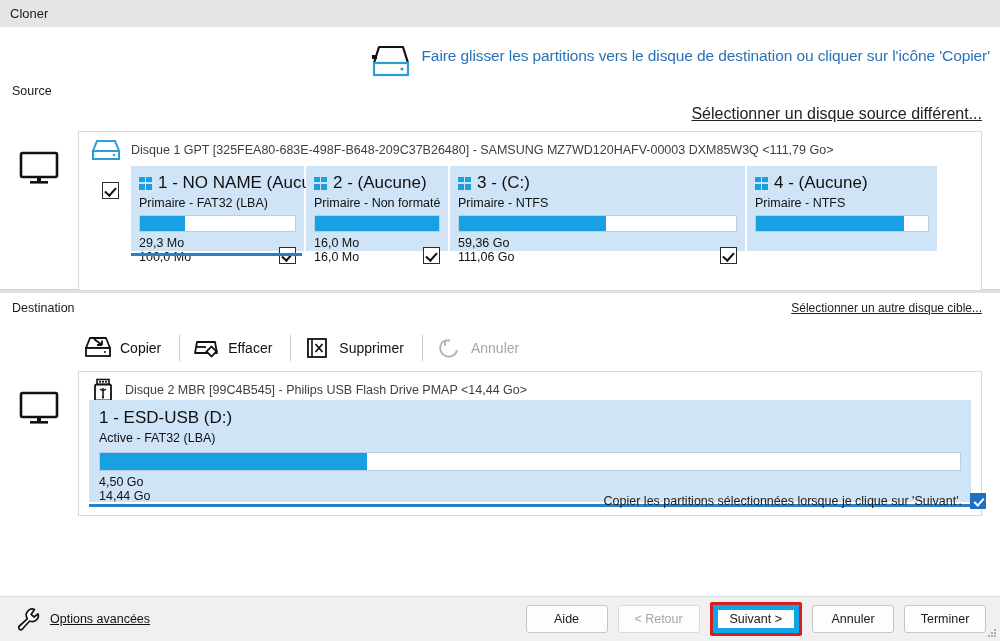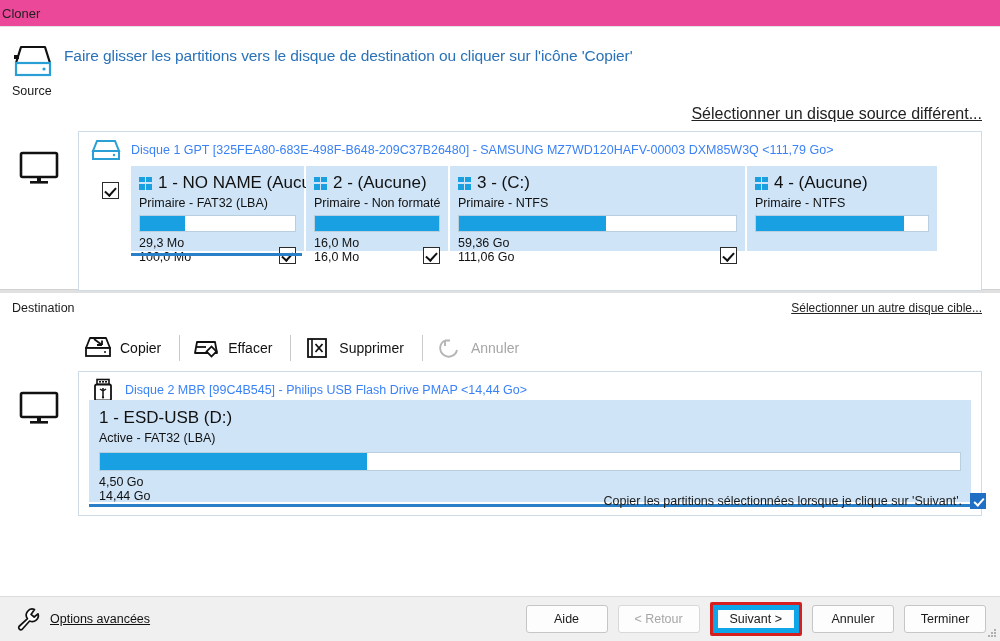--- a/index.html
+++ b/index.html
@@ -13,24 +13,24 @@
     font-size: 12.5px;
     color: #1a1a1a;
     background: #ffffff;
     overflow: hidden;
     position: relative;
   }
 
   
   .titlebar {
     height: 26px;
-    background: #ec4899;
-    display: flex;
-    align-items: center;
-    padding-left: 2px;
+    background: #e5e5e5;
+    display: flex;
+    align-items: center;
+    padding-left: 10px;
     box-sizing: border-box;
   }
   .titlebar-text {
     font-size: 13px;
     color: #202020;
   }
 
   
   .wizard {
     position: absolute;
@@ -45,21 +45,22 @@
 
   
   .source-section {
     position: relative;
     height: 262px;
     background: #ffffff;
   }
   .header-row {
     display: flex;
     align-items: flex-start;
-    padding: 10px 16px 0 12px;
+    padding: 10px 10px 0 12px;
+    justify-content: flex-end;
   }
   .hdd-icon-big {
     width: 42px;
     height: 40px;
     flex: 0 0 42px;
     margin-top: 4px;
   }
   .header-title {
     font-size: 15.5px;
     color: #2a72b8;
@@ -124,21 +125,21 @@
   }
   .disk-head-icon {
     width: 30px;
     height: 24px;
     flex: 0 0 30px;
   }
   .disk-head-icon.usb { width: 24px; flex: 0 0 24px; }
   .disk-head-text {
     margin-left: 10px;
     font-size: 12.5px;
-    color: #3b82f6;
+    color: #404040;
     white-space: nowrap;
   }
 
   
   .part-strip {
     display: flex;
     align-items: flex-start;
     padding: 6px 0 0 0;
     margin-left: 10px;
   }

